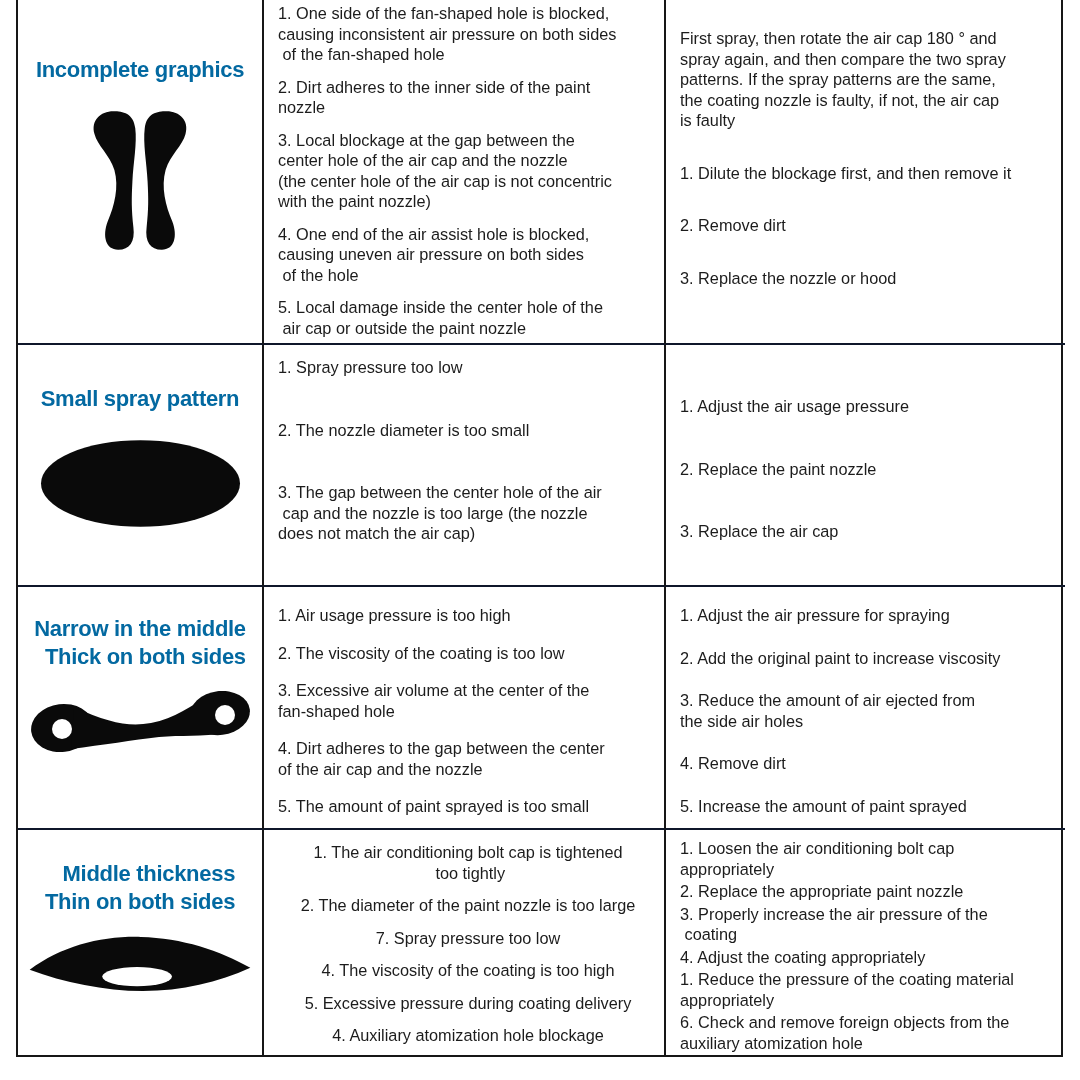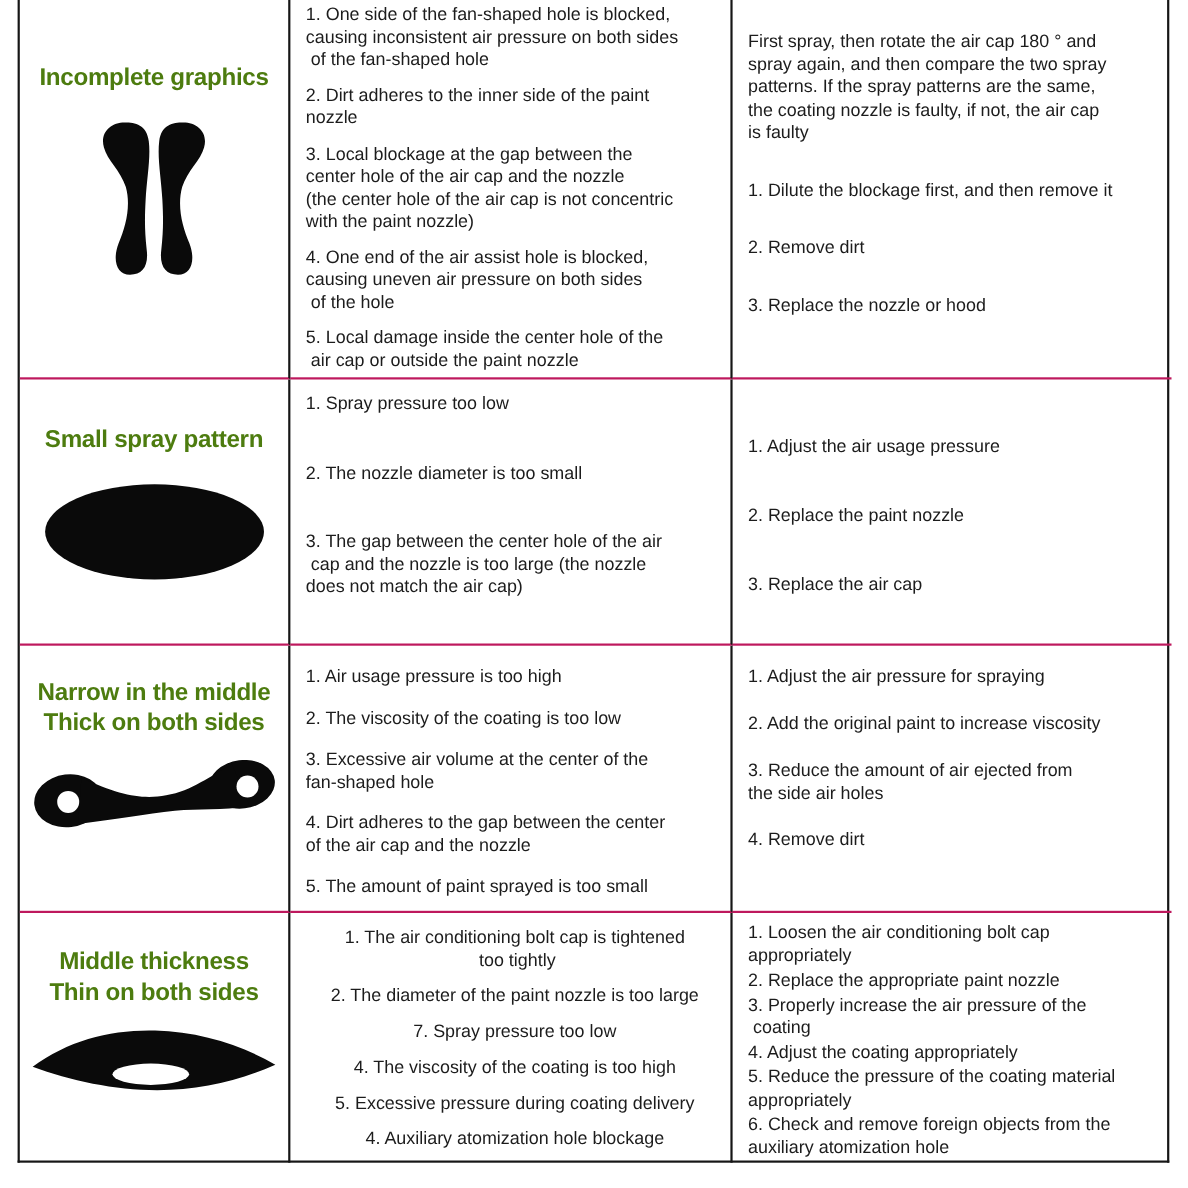--- a/index.html
+++ b/index.html
@@ -11,28 +11,28 @@
   .table {
     margin-left:16px; margin-top:0;
     width:1047px; height:1057px;
     display:grid;
     grid-template-columns:246px 402px 399px;
     grid-template-rows:345px 242px 243px 227px;
     border-left:2px solid #161616;
     border-right:2px solid #161616;
     border-bottom:2px solid #161616;
   }
-  .cell { border-right:2px solid #161616; border-bottom:2px solid #be185d; overflow:hidden; }
+  .cell { border-right:2px solid #161616; border-bottom:2px solid #0f172a; overflow:hidden; }
   .cell.last-col { border-right:none; }
   .cell.last-row { border-bottom:none; }
 
   .pattern { display:flex; flex-direction:column; align-items:center; }
   .row-title {
     font-weight:bold; font-size:22px; line-height:28px;
-    text-align:center; color:#4d7c0f; white-space:pre-line; letter-spacing:-0.3px;
+    text-align:right; color:#0369a1; white-space:pre-line; letter-spacing:-0.3px;
   }
   .r0.pattern .row-title { margin-top:56px; }
   .r1.pattern .row-title { margin-top:40px; }
   .r2.pattern .row-title { margin-top:28px; }
   .r3.pattern .row-title { margin-top:30px; }
   .r0 .shape { margin-top:24px; }
   .r1 .shape { margin-top:26px; }
   .r2 .shape { margin-top:20px; }
   .r3 .shape { margin-top:18px; }
   .shape { fill:#0a0a0a; }
@@ -137,20 +137,21 @@
         <p>5. The amount of paint sprayed is too small</p>
       </div>
   </div>
   <div class="cell textcell r2 solutions last-col">
     <div>
         <p>1. Adjust the air pressure for spraying</p>
         <p>2. Add the original paint to increase viscosity</p>
         <p>3. Reduce the amount of air ejected from
 the side air holes</p>
         <p>4. Remove dirt</p>
+        <p>5. Increase the amount of paint sprayed</p>
       </div>
   </div>
 
   <div class="cell pattern r3 last-row">
     <div class="row-title">Middle thickness
 Thin on both sides</div>
     <svg class="shape" width="230" height="60" viewBox="0 0 230 62" aria-hidden="true">
       <path d="M 1 37 C 35 12 75 2 116 3 C 158 4 198 17 229 35 C 196 50 158 59 118 59 C 78 59 36 50 1 37 Z"></path>
       <ellipse cx="112" cy="44" rx="36" ry="10" fill="#ffffff"></ellipse>
     </svg>
@@ -167,20 +168,20 @@
       </div>
   </div>
   <div class="cell textcell r3 solutions last-col last-row">
     <div>
         <p>1. Loosen the air conditioning bolt cap
 appropriately</p>
         <p>2. Replace the appropriate paint nozzle</p>
         <p>3. Properly increase the air pressure of the
  coating</p>
         <p>4. Adjust the coating appropriately</p>
-        <p>5. Reduce the pressure of the coating material
+        <p>1. Reduce the pressure of the coating material
 appropriately</p>
         <p>6. Check and remove foreign objects from the
 auxiliary atomization hole</p>
       </div>
   </div>
 
 </div>
 
 </body></html>

